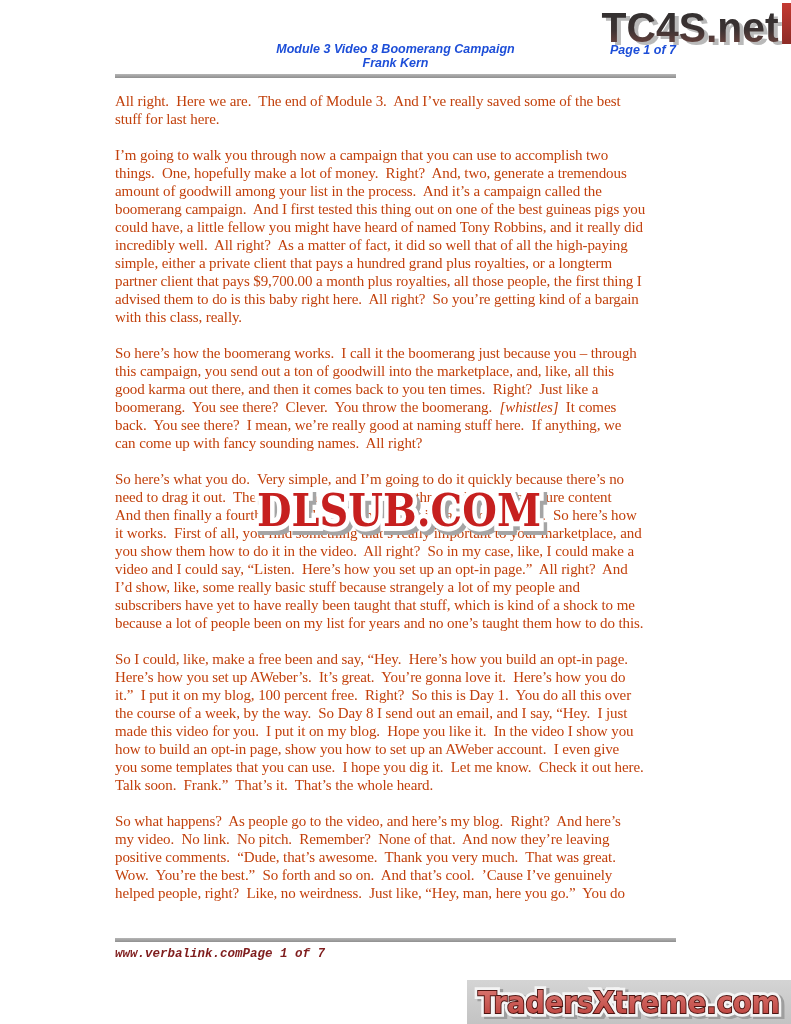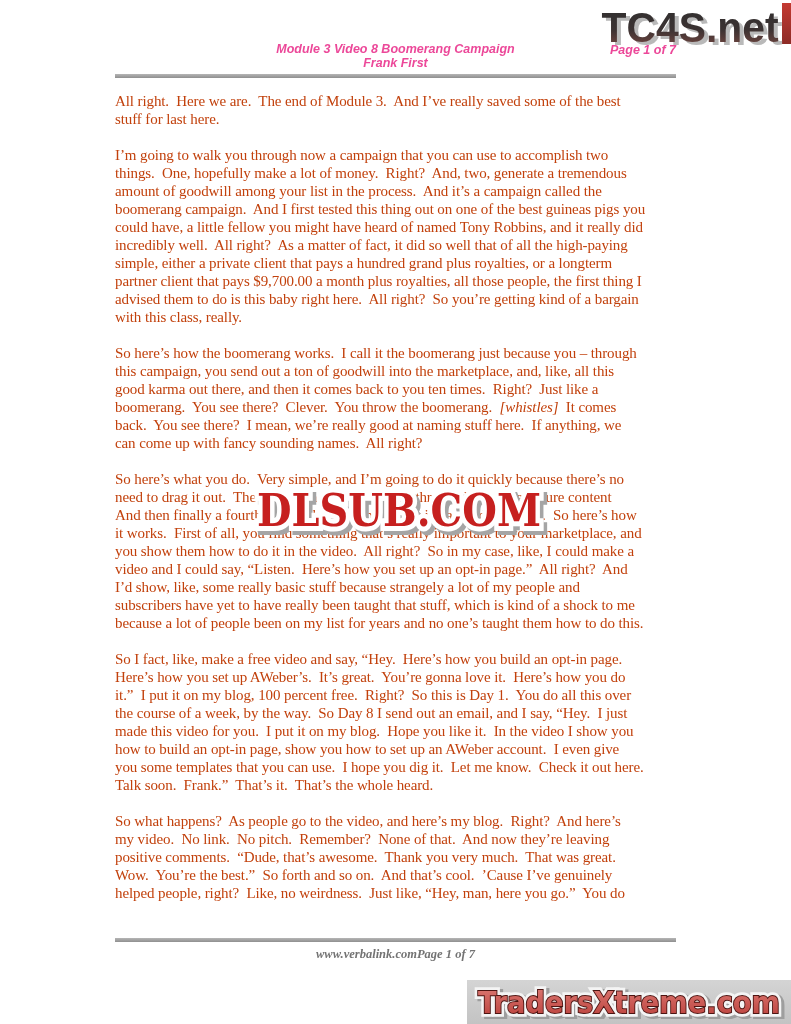--- a/index.html
+++ b/index.html
@@ -8,42 +8,42 @@
   
   .corner-red{position:absolute;right:0;top:3px;width:9px;height:41px;
               background:linear-gradient(#c43a32,#8d2b26);}
   
   .logo-top{position:absolute;left:598px;top:3px;width:190px;height:48px;overflow:visible;}
   .logo-top text{font-family:"Liberation Sans","DejaVu Sans",sans-serif;font-weight:bold;
                  font-size:43px;}
   
   .header-row{position:absolute;left:115px;top:42px;width:561px;
               font-family:"Liberation Sans","DejaVu Sans",sans-serif;
-              font-weight:bold;font-style:italic;font-size:12.5px;line-height:14px;color:#ec4899;}
+              font-weight:bold;font-style:italic;font-size:12.5px;line-height:14px;color:#1d4ed8;}
   .header-center{text-align:center;}
   .header-page{position:absolute;right:0;top:1px;}
   .rule{position:absolute;left:115px;width:561px;height:4px;
         background:linear-gradient(#b5b5b5,#8f8f8f);}
   .rule-top{top:74px;}
   .rule-bottom{top:938px;}
   
   .doc-body{position:absolute;left:115px;top:92px;width:566px;color:#c2410c;
             font-size:15px;line-height:18px;letter-spacing:-0.1px;}
   .para{margin:0 0 18px 0;}
   .line{white-space:pre;height:18px;}
   .line em{font-style:italic;}
   
   .watermark{position:absolute;left:246px;top:482px;width:306px;height:60px;overflow:visible;}
   .watermark text{font-family:"DejaVu Serif","Liberation Serif",serif;font-weight:bold;
                   font-size:45px;}
   
   .footer-row{position:absolute;left:115px;top:947px;width:561px;display:flex;
-              justify-content:center;
-              font-family:Liberation Serif, serif;
-              font-weight:bold;font-style:italic;font-size:12.5px;color:#737373;}
+              justify-content:flex-start;
+              font-family:Liberation Mono, monospace;
+              font-weight:bold;font-style:italic;font-size:12.5px;color:#7f1d1d;}
   
   .logo-bottom-bg{position:absolute;left:467px;top:980px;width:324px;height:44px;
                   background:linear-gradient(#d4d4d4,#c3c3c3);padding-left:16px;}
   .logo-bottom-bg svg{position:absolute;left:0;top:0;overflow:visible;}
   .logo-bottom-bg text{font-family:"DejaVu Sans","Liberation Sans",sans-serif;
                        font-weight:bold;font-size:30px;}
 </style>
 </head>
 <body>
 
@@ -59,21 +59,21 @@
         <stop offset="1" stop-color="#7d4a43"></stop>
       </linearGradient>
     </defs>
     <text x="7.5" y="42" fill="#b9b9b9" textLength="177" lengthAdjust="spacingAndGlyphs">TC4S.net</text>
     <text x="3.5" y="39" fill="url(#tcg)" textLength="177" lengthAdjust="spacingAndGlyphs">TC4S.net</text>
   </svg>
 
   <div class="header-row">
     <div class="header-center">
       <div>Module 3 Video 8 Boomerang Campaign</div>
-      <div>Frank First</div>
+      <div>Frank Kern</div>
     </div>
     <div class="header-page">Page 1 of 7</div>
   </div>
 
   <div class="rule rule-top"></div>
 
   <div class="doc-body">
       <div class="para">
         <div class="line">All right.  Here we are.  The end of Module 3.  And I’ve really saved some of the best</div>
         <div class="line">stuff for last here.</div>
@@ -103,21 +103,21 @@
         <div class="line">need to drag it out.  The campaign is comprised of three videos that are pure content</div>
         <div class="line">And then finally a fourth video which is a pitch, but it’s a goodwill pitch.  So here’s how</div>
         <div class="line">it works.  First of all, you find something that’s really important to your marketplace, and</div>
         <div class="line">you show them how to do it in the video.  All right?  So in my case, like, I could make a</div>
         <div class="line">video and I could say, “Listen.  Here’s how you set up an opt-in page.”  All right?  And</div>
         <div class="line">I’d show, like, some really basic stuff because strangely a lot of my people and</div>
         <div class="line">subscribers have yet to have really been taught that stuff, which is kind of a shock to me</div>
         <div class="line">because a lot of people been on my list for years and no one’s taught them how to do this.</div>
       </div>
       <div class="para">
-        <div class="line">So I fact, like, make a free video and say, “Hey.  Here’s how you build an opt-in page.</div>
+        <div class="line">So I could, like, make a free been and say, “Hey.  Here’s how you build an opt-in page.</div>
         <div class="line">Here’s how you set up AWeber’s.  It’s great.  You’re gonna love it.  Here’s how you do</div>
         <div class="line">it.”  I put it on my blog, 100 percent free.  Right?  So this is Day 1.  You do all this over</div>
         <div class="line">the course of a week, by the way.  So Day 8 I send out an email, and I say, “Hey.  I just</div>
         <div class="line">made this video for you.  I put it on my blog.  Hope you like it.  In the video I show you</div>
         <div class="line">how to build an opt-in page, show you how to set up an AWeber account.  I even give</div>
         <div class="line">you some templates that you can use.  I hope you dig it.  Let me know.  Check it out here.</div>
         <div class="line">Talk soon.  Frank.”  That’s it.  That’s the whole heard.</div>
       </div>
       <div class="para">
         <div class="line">So what happens?  As people go to the video, and here’s my blog.  Right?  And here’s</div>

